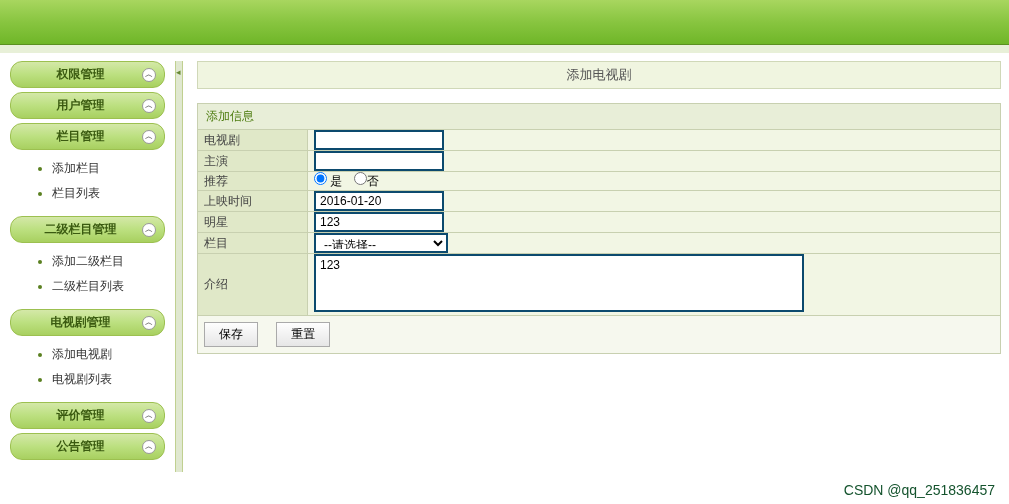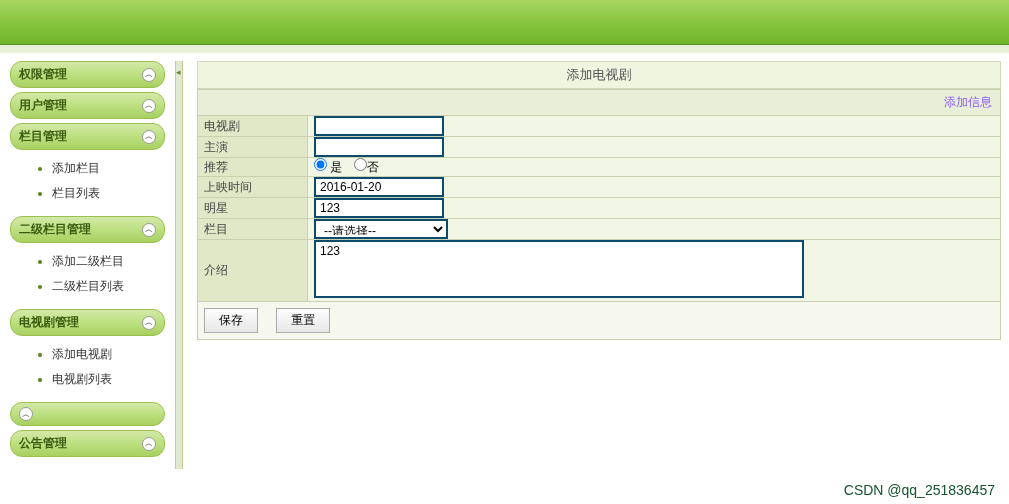--- a/index.html
+++ b/index.html
@@ -17,21 +17,21 @@
       border: 1px solid #9cc050;
       border-radius: 12px;
       padding: 4px 8px;
       display: flex;
       align-items: center;
       justify-content: space-between;
       cursor: pointer;
       font-weight: bold;
       color: #3a5a10;
     }
-    .menu-header-title { flex: 1; text-align: left; }
+    .menu-header-title { flex: 1; text-align: center; }
     .toggle-icon {
       width: 14px; height: 14px;
       background: #fff;
       border: 1px solid #999;
       border-radius: 50%;
       display: flex;
       align-items: center;
       justify-content: center;
       font-size: 8px;
       color: #666;
@@ -70,22 +70,22 @@
       padding: 4px;
       color: #555;
       font-size: 13px;
     }
     
     .fieldset-title {
       background: #e8eed8;
       border: 1px solid #c8d0b0;
       border-bottom: none;
       padding: 4px 8px;
-      color: #8b5cf6;
-      text-align: right;
+      margin-top: 14px;
+      color: #4d7c0f;
     }
     
     .form-table { width: 100%; border-collapse: collapse; }
     .form-table td { 
       border: 1px solid #c8d0b0; 
       padding: 0 6px;
       vertical-align: middle;
     }
     .label-cell { 
       width: 110px; 
@@ -182,20 +182,21 @@
         <span class="toggle-icon">︿</span>
       </div>
       <ul class="menu-items">
         <li class="menu-item">添加电视剧</li>
         <li class="menu-item">电视剧列表</li>
       </ul>
     </div>
 
     <div class="menu-section">
       <div class="menu-header">
+        <span class="menu-header-title">评价管理</span>
         <span class="toggle-icon">︿</span>
       </div>
     </div>
 
     <div class="menu-section">
       <div class="menu-header">
         <span class="menu-header-title">公告管理</span>
         <span class="toggle-icon">︿</span>
       </div>
     </div>

